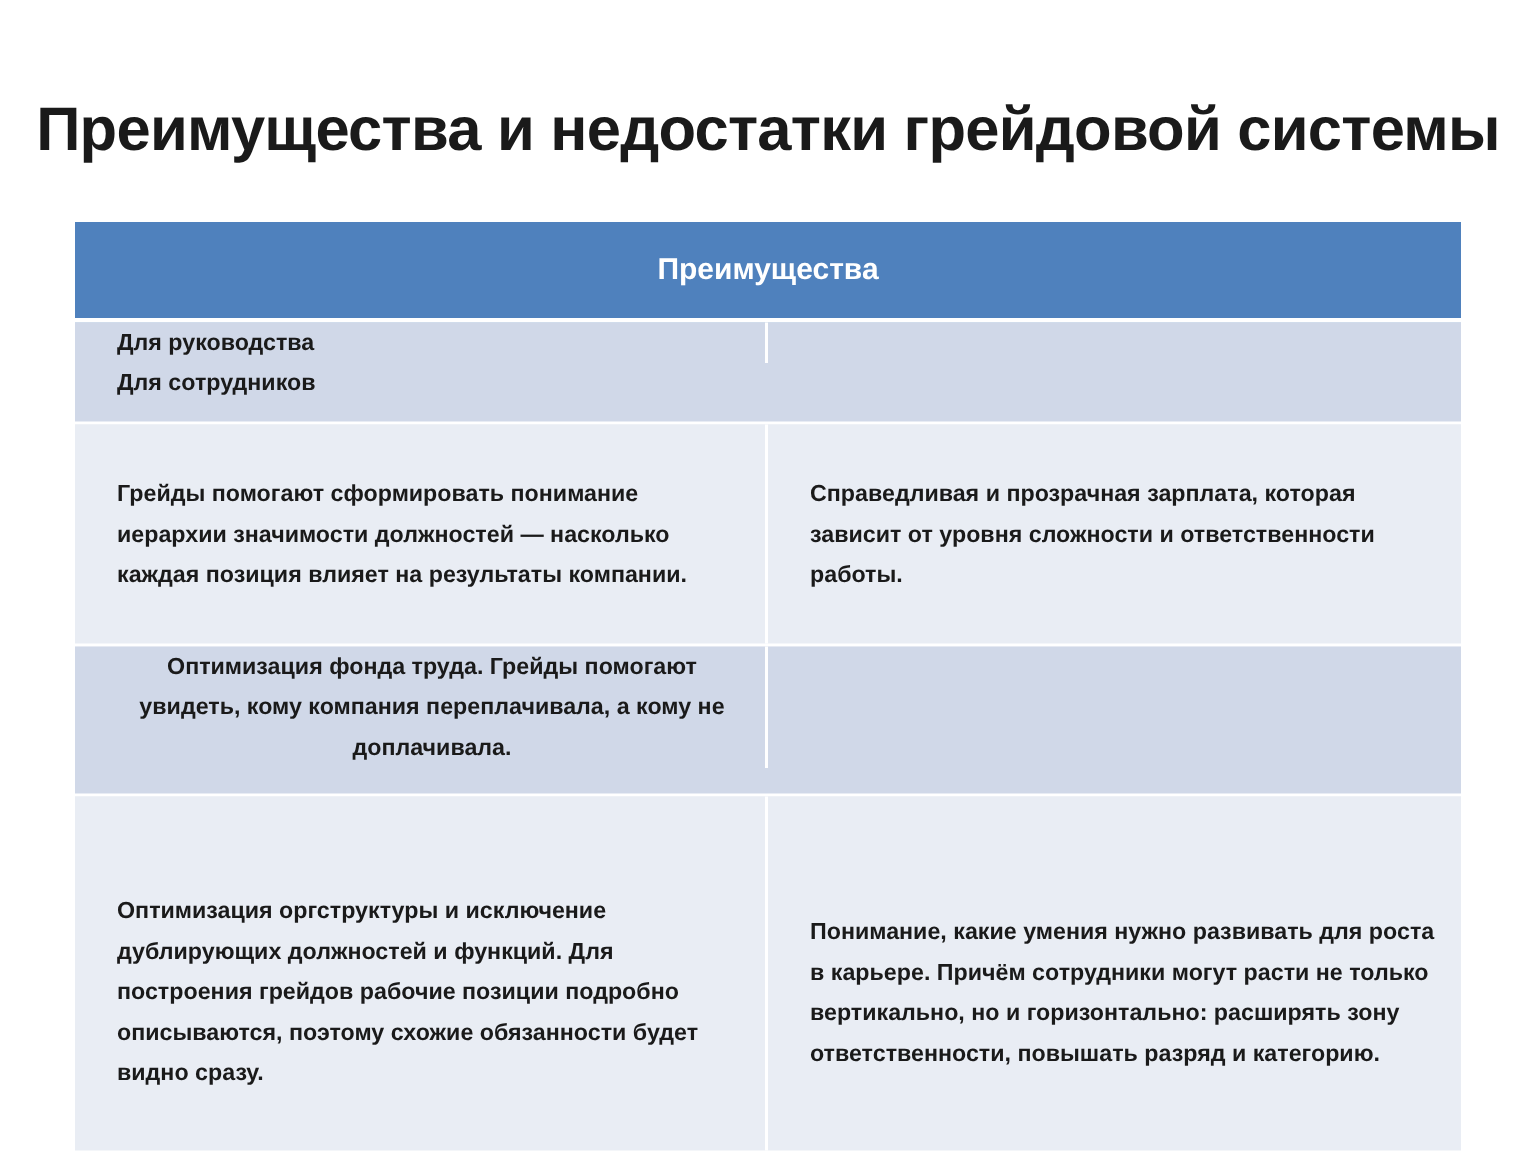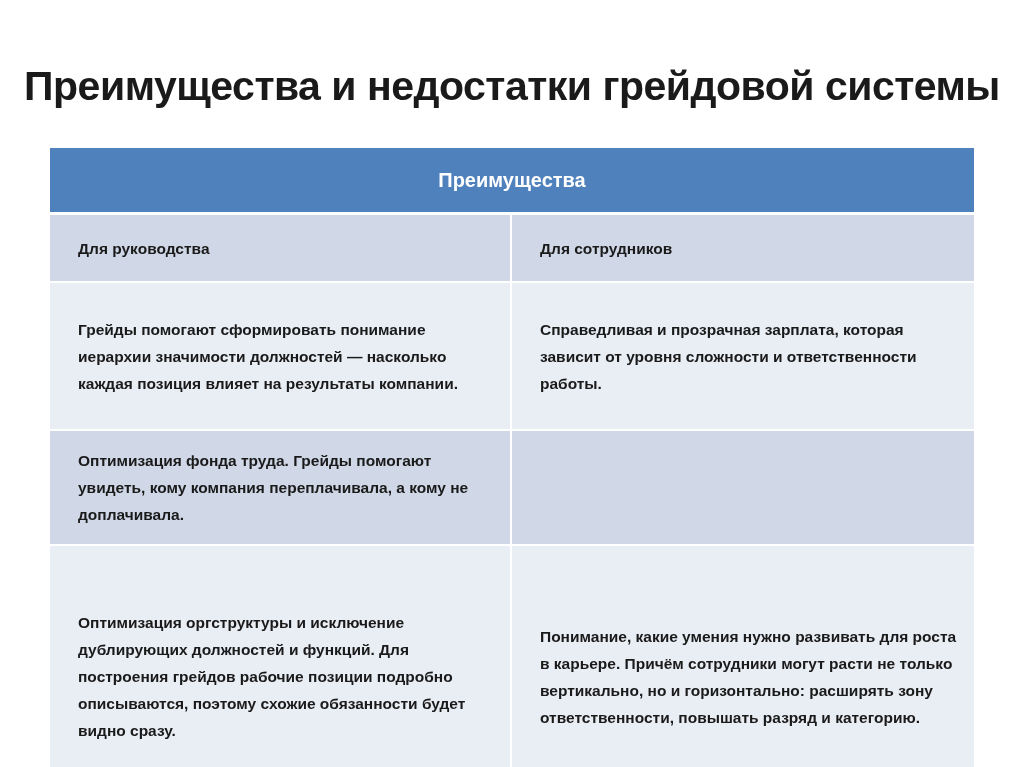--- a/index.html
+++ b/index.html
@@ -8,42 +8,42 @@
   .title { position:absolute; left:0; top:38px; width:1024px; text-align:center;
            font-size:41px; font-weight:bold; color:#1a1a1a; line-height:56px; letter-spacing:-0.5px;margin-top:20px; }
   .table { position:absolute; left:50px; top:148px; width:924px; }
   .hdr { height:67px; background:#4f81bd; color:#ffffff; font-weight:bold; font-size:20px;
          display:flex; align-items:center; justify-content:center; border-bottom:3px solid #ffffff; box-sizing:border-box; }
   .row { display:flex; border-bottom:2px solid #ffffff; box-sizing:border-box; }
   .cell { flex:0 0 auto; box-sizing:border-box; display:flex; align-items:center;
           font-size:15.5px; font-weight:bold; color:#1a1a1a; line-height:27px; padding-left:28px; padding-right:12px; }
   .c1 { width:462px; border-right:2px solid #ffffff; }
   .c2 { width:462px; }
-  .dark { background:#d0d8e8; }
+  .dark { background:#d0d8e8;flex-direction:column; }
   .light { background:#e9edf4; }
 </style>
 </head>
 <body>
 
 <div class="title">Преимущества и недостатки грейдовой системы</div>
 
 <div class="table">
   <div class="hdr">Преимущества</div>
 
   <div class="row dark" style="height:68px;">
     <div class="cell c1">Для руководства</div>
     <div class="cell c2">Для сотрудников</div>
   </div>
 
   <div class="row light" style="height:148px;">
     <div class="cell c1">Грейды помогают сформировать понимание иерархии значимости должностей — насколько каждая позиция влияет на результаты компании.</div>
     <div class="cell c2">Справедливая и прозрачная зарплата, которая зависит от уровня сложности и ответственности работы.</div>
   </div>
 
-  <div class="row dark" style="height:115px;">
+  <div class="row dark" style="height:100px;text-align:center;">
     <div class="cell c1">Оптимизация фонда труда. Грейды помогают увидеть, кому компания переплачивала, а кому не доплачивала.</div>
   </div>
 
   <div class="row light" style="height:261px; border-bottom:none;">
     <div class="cell c1">Оптимизация оргструктуры и исключение дублирующих должностей и функций. Для построения грейдов рабочие позиции подробно описываются, поэтому схожие обязанности будет видно сразу.</div>
     <div class="cell c2">Понимание, какие умения нужно развивать для роста в карьере. Причём сотрудники могут расти не только вертикально, но и горизонтально: расширять зону ответственности, повышать разряд и категорию.</div>
   </div>
 </div>
 
 </body></html>

